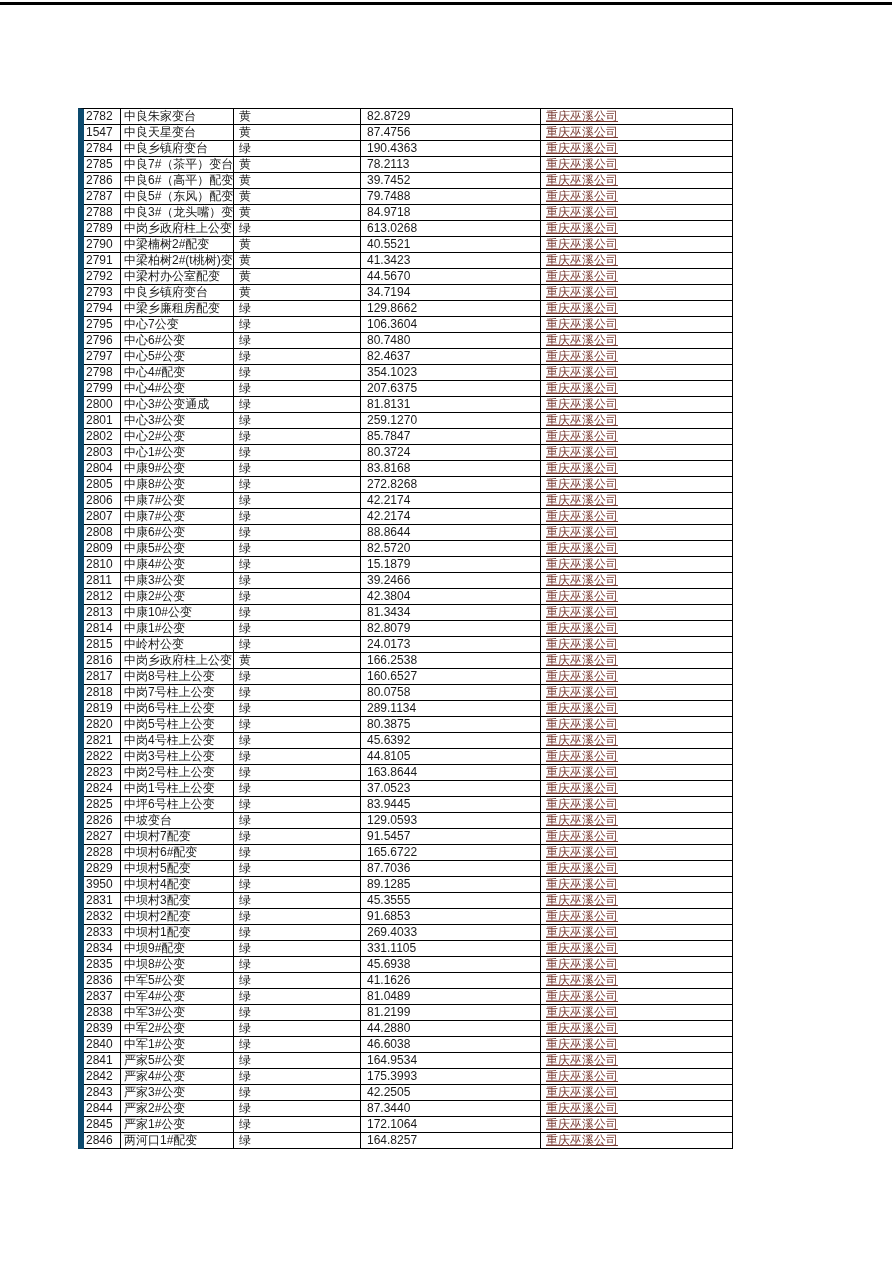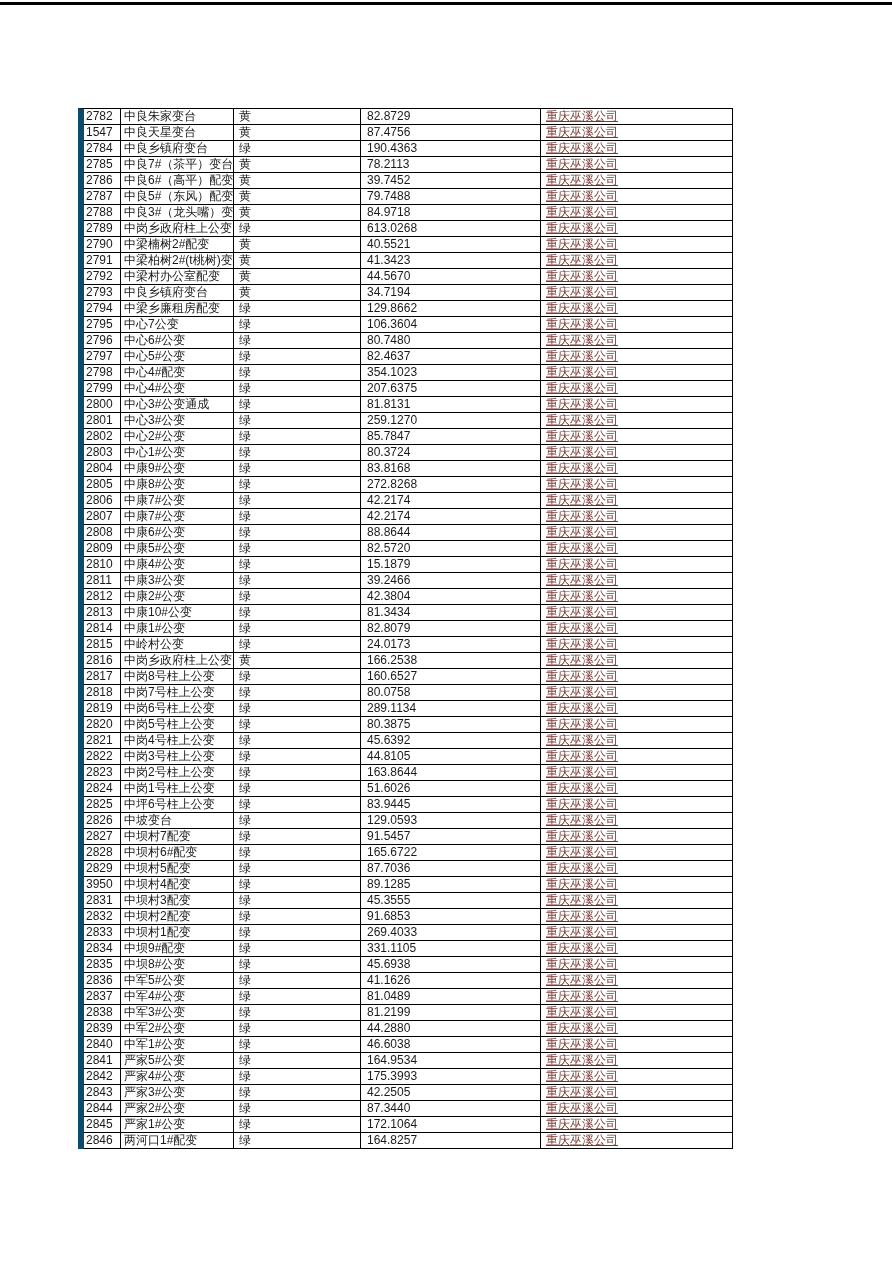--- a/index.html
+++ b/index.html
@@ -343,21 +343,21 @@
     <div class="cell c-id">2823</div>
     <div class="cell c-name">中岗2号柱上公变</div>
     <div class="cell c-status">绿</div>
     <div class="cell c-value">163.8644</div>
     <div class="cell c-company">重庆巫溪公司</div>
   </div>
     <div class="row">
     <div class="cell c-id">2824</div>
     <div class="cell c-name">中岗1号柱上公变</div>
     <div class="cell c-status">绿</div>
-    <div class="cell c-value">51.6026</div>
+    <div class="cell c-value">37.0523</div>
     <div class="cell c-company">重庆巫溪公司</div>
   </div>
     <div class="row">
     <div class="cell c-id">2825</div>
     <div class="cell c-name">中坪6号柱上公变</div>
     <div class="cell c-status">绿</div>
     <div class="cell c-value">83.9445</div>
     <div class="cell c-company">重庆巫溪公司</div>
   </div>
     <div class="row">

